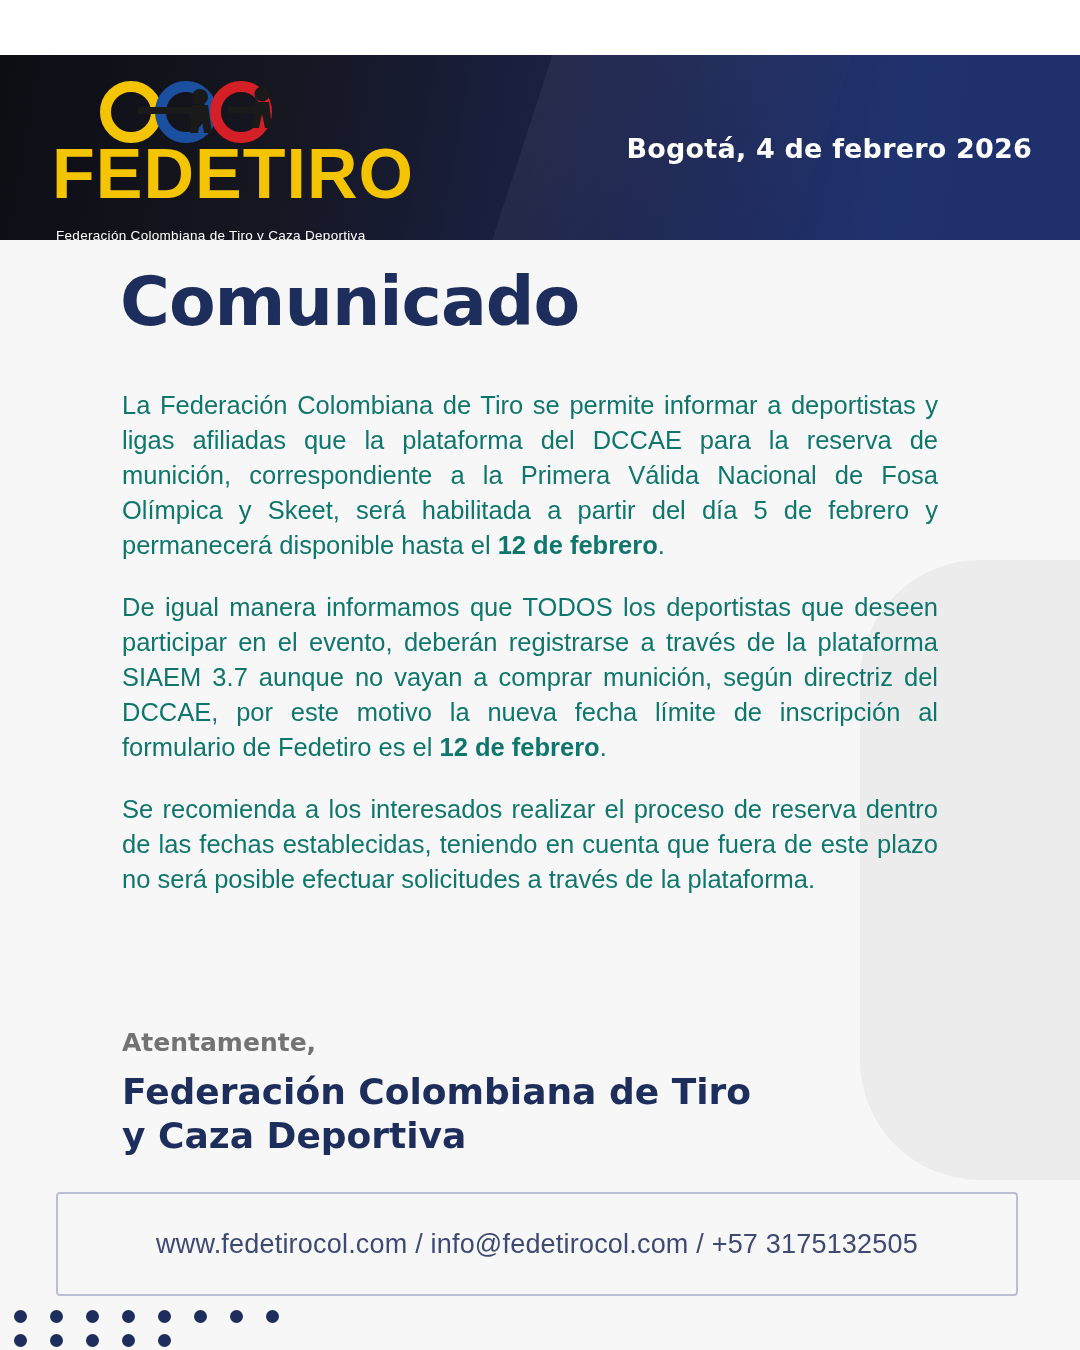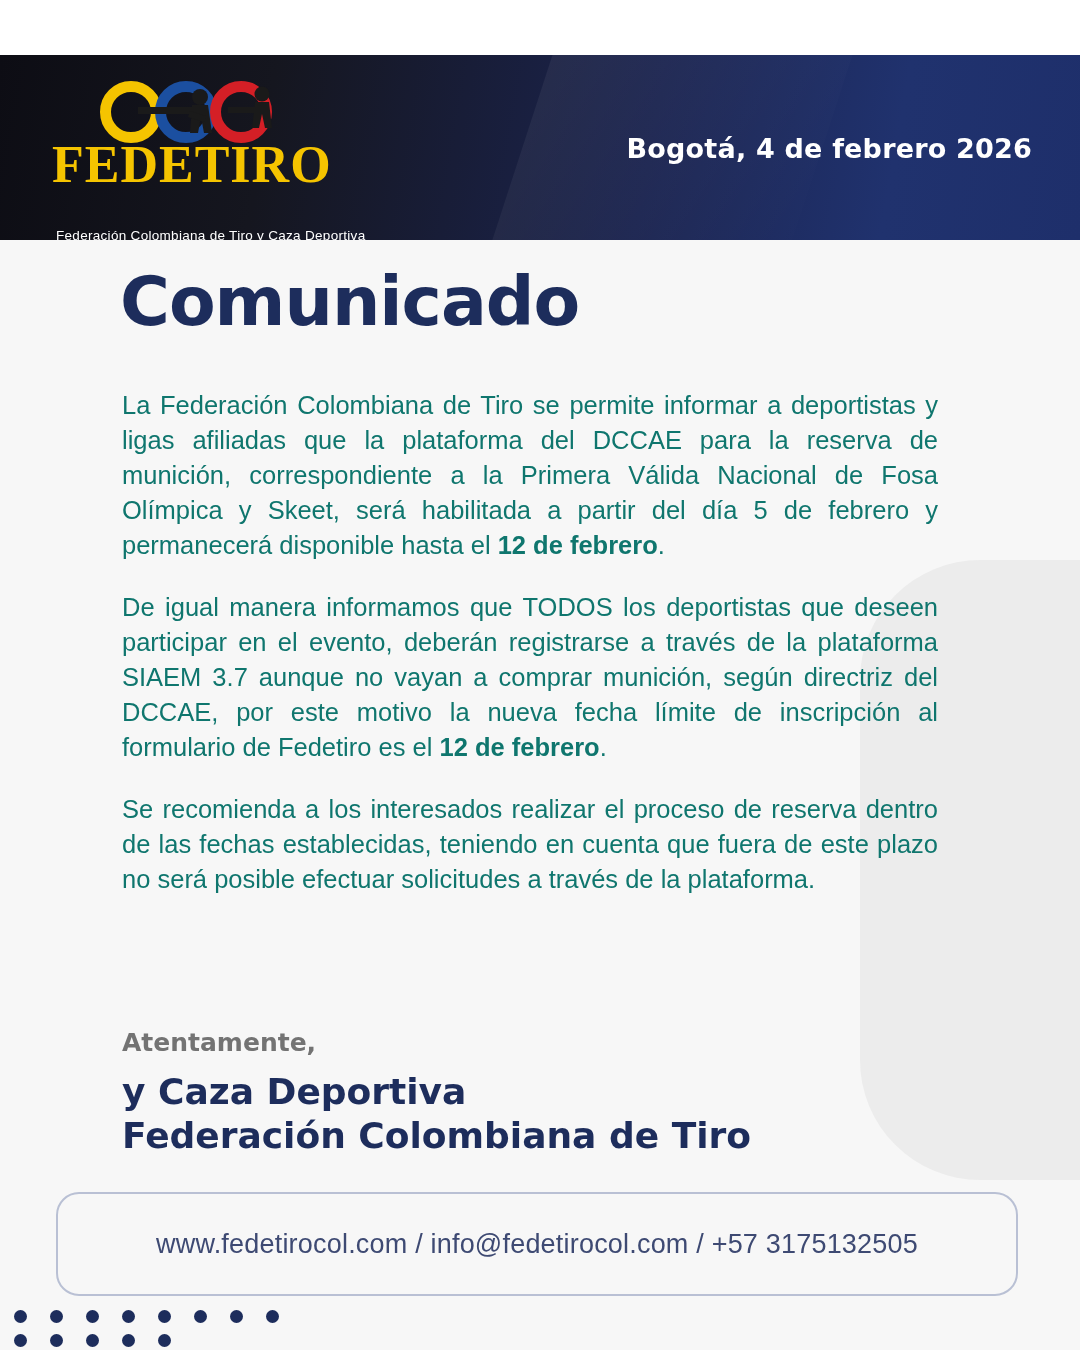--- a/index.html
+++ b/index.html
@@ -90,25 +90,25 @@
     position: absolute;
     left: 118px;
     top: 10px;
     width: 80px;
     height: 60px;
   }
   .logo-word {
     position: absolute;
     left: 0;
     top: 72px;
-    font-size: 52px;
+    font-size: 70px;
     font-weight: 800;
     letter-spacing: 1px;
     color: #f5c400;
-    font-family: Liberation Serif, serif;
+    font-family: Liberation Sans, sans-serif;
     line-height: 1;
   }
   .logo-sub {
     position: absolute;
     left: 4px;
     top: 161px;
     font-size: 13.5px;
     color: #ffffff;
     letter-spacing: 0.3px;
     font-family: "Liberation Sans", sans-serif;
@@ -196,21 +196,21 @@
   }
 
   
   .contact-box {
     position: absolute;
     left: 56px;
     top: 1192px;
     width: 962px;
     height: 104px;
     border: 2px solid #b9c0d4;
-    border-radius: 23px;
+    border-radius: 4px;
     box-sizing: border-box;
     display: flex;
     align-items: center;
     justify-content: center;
   }
   .contact-text {
     color: #3e4a73;
     font-size: 27px;
     letter-spacing: 0.2px;
     font-family: "Liberation Sans", sans-serif;
@@ -281,22 +281,22 @@
     <div class="title">Comunicado</div>
 
     <div class="body-text">
         <p><span>La Federación Colombiana de Tiro se permite informar a deportistas y ligas afiliadas que la plataforma del DCCAE para la reserva de munición, correspondiente a la Primera Válida Nacional de Fosa Olímpica y Skeet, será habilitada a partir del día 5 de febrero y permanecerá disponible hasta el </span><b>12 de febrero</b><span>.</span></p>
         <p><span>De igual manera informamos que TODOS los deportistas que deseen participar en el evento, deberán registrarse a través de la plataforma SIAEM 3.7 aunque no vayan a comprar munición, según directriz del DCCAE,  por este motivo la nueva fecha límite de inscripción al formulario de Fedetiro es el </span><b>12 de febrero</b><span>.</span></p>
         <p><span>Se recomienda a los interesados realizar el proceso de reserva dentro de las fechas establecidas, teniendo en cuenta que fuera de este plazo no será posible efectuar solicitudes a través de la plataforma.</span></p>
       </div>
 
     <div class="sign-greet">Atentamente,</div>
     <div class="sign-name">
+      <div>Federación Colombiana de Tiro</div>
       <div>y Caza Deportiva</div>
-      <div>Federación Colombiana de Tiro</div>
     </div>
   </div>
 
   <div class="contact-box">
     <div class="contact-text">www.fedetirocol.com / info@fedetirocol.com / +57 3175132505</div>
   </div>
 
   <div class="dots">
       <div class="dot" style="left: 0px;"></div>
       <div class="dot" style="left: 36px;"></div>

